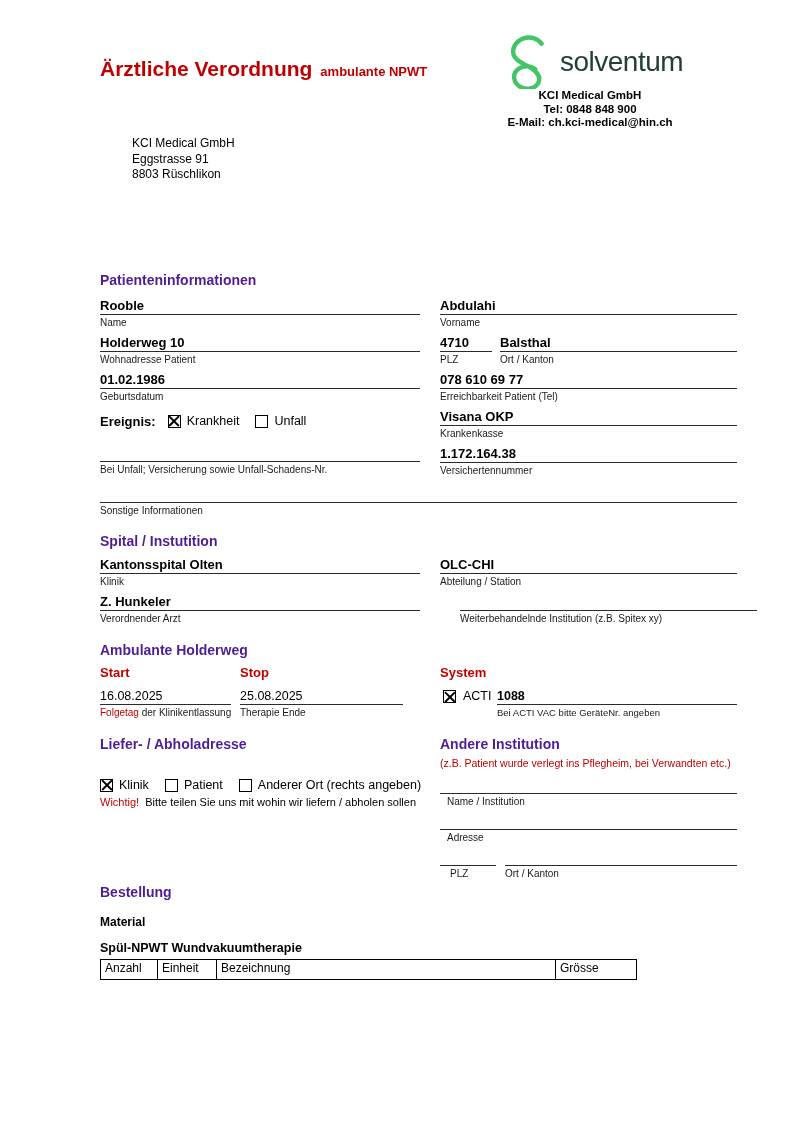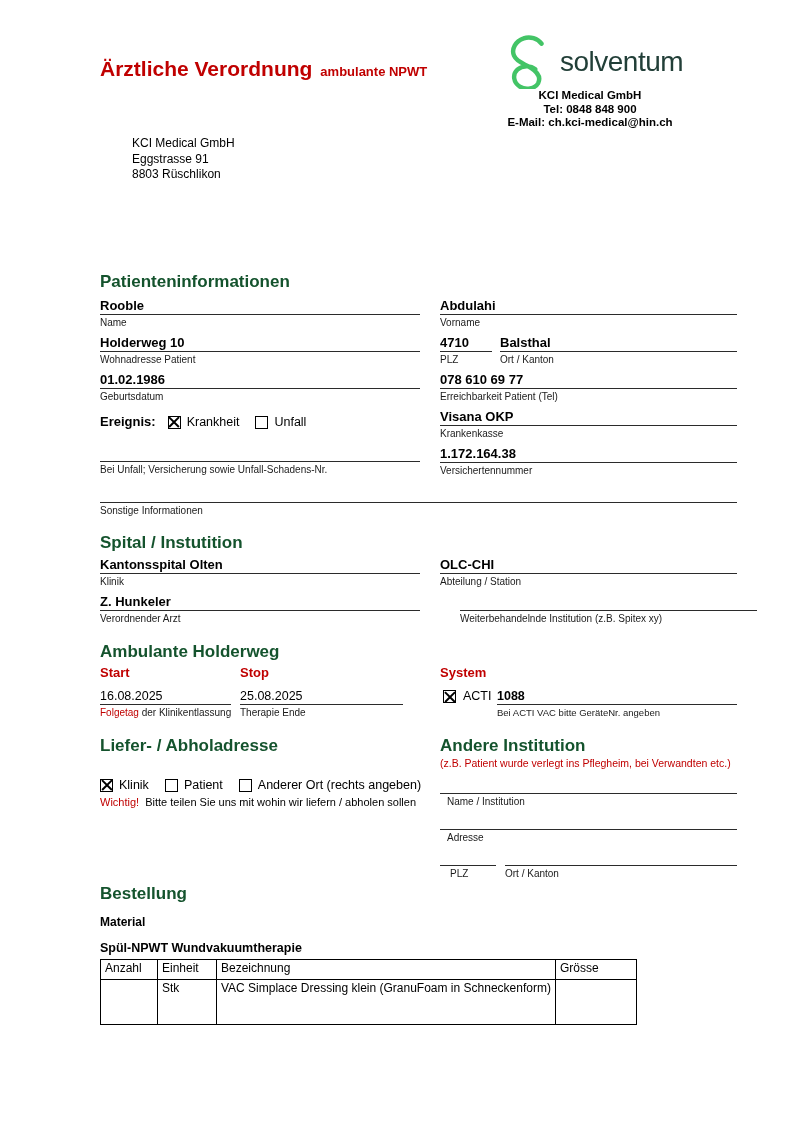--- a/index.html
+++ b/index.html
@@ -9,32 +9,32 @@
   }
   .abs{position:absolute;}
   .red{color:#c00000;}
   .doc-title{font-size:21px;font-weight:bold;color:#c00000;letter-spacing:0;}
   .doc-subtitle{font-size:13px;font-weight:bold;color:#c00000;margin-left:8px;}
   .title-row{display:flex;align-items:baseline;}
   .logo-row{display:flex;align-items:center;gap:9px;}
   .wordmark{font-size:28px;font-weight:500;color:#223f38;letter-spacing:-0.5px;}
   .contact{width:270px;text-align:center;font-size:11.5px;font-weight:bold;line-height:13.5px;}
   .sender{font-size:12px;line-height:15.5px;}
-  .sec-heading{font-size:17px;font-weight:bold;color:#14532d;}
+  .sec-heading{font-size:14px;font-weight:bold;color:#4c1d95;}
   .sub-heading{font-size:13px;font-weight:bold;color:#c00000;}
   .field .value{font-size:13px;font-weight:bold;line-height:16px;height:16px;border-bottom:1px solid #2b2b2b;white-space:nowrap;}
   .field .value.normal{font-weight:normal;font-size:12.5px;}
   .field .label,.small-label{font-size:10px;color:#1a1a1a;margin-top:2px;white-space:nowrap;}
   .blank-line{height:0;border-bottom:1px solid #2b2b2b;}
   .tiny-label{font-size:9.5px;color:#1a1a1a;margin-top:2px;white-space:nowrap;}
   .cb{display:inline-block;width:11px;height:11px;border:1.6px solid #000;position:relative;flex:none;box-sizing:content-box;background:#fff;}
   .cb.checked::before,.cb.checked::after{content:"";position:absolute;top:50%;left:50%;width:14px;height:1.8px;background:#000;}
   .cb.checked::before{transform:translate(-50%,-50%) rotate(45deg);}
   .cb.checked::after{transform:translate(-50%,-50%) rotate(-45deg);}
-  .opt-row{display:flex;align-items:flex-end;font-size:12.5px;}
+  .opt-row{display:flex;align-items:flex-start;font-size:12.5px;}
   .opt-row .opt{display:flex;align-items:center;margin-right:16px;}
   .opt-row .opt span.txt{margin-left:6px;}
   .ereignis-label{font-weight:bold;font-size:13px;margin-right:12px;}
   .note{font-size:11px;}
   .mat-table{border-collapse:collapse;table-layout:fixed;width:500px;border:1.5px solid #000;}
   .mat-table td{border:1px solid #000;font-size:12px;padding:1px 4px;vertical-align:top;overflow:hidden;}
   .mat-table tr.hdr td{height:17px;}
   .mat-table tr.data td{height:42px;line-height:15px;}
 </style>
 </head>
@@ -230,22 +230,16 @@
   <div class="abs" style="left:100px;top:941px;font-size:12.5px;font-weight:bold;">Spül-NPWT Wundvakuumtherapie</div>
 
   <table class="abs mat-table" style="left:100px;top:959px;">
     <tbody>
         <tr class="hdr">
       <td style="width:48px;">Anzahl</td>
       <td style="width:50px;">Einheit</td>
       <td style="width:330px;">Bezeichnung</td>
       <td style="width:72px;">Grösse</td>
     </tr>
-    <tr class="data">
-      <td></td>
-      <td>Stk</td>
-      <td>VAC Simplace Dressing klein (GranuFoam in Schneckenform)</td>
-      <td></td>
-    </tr>
   </tbody>
     </table>
 
 </div>
 
 </body></html>

